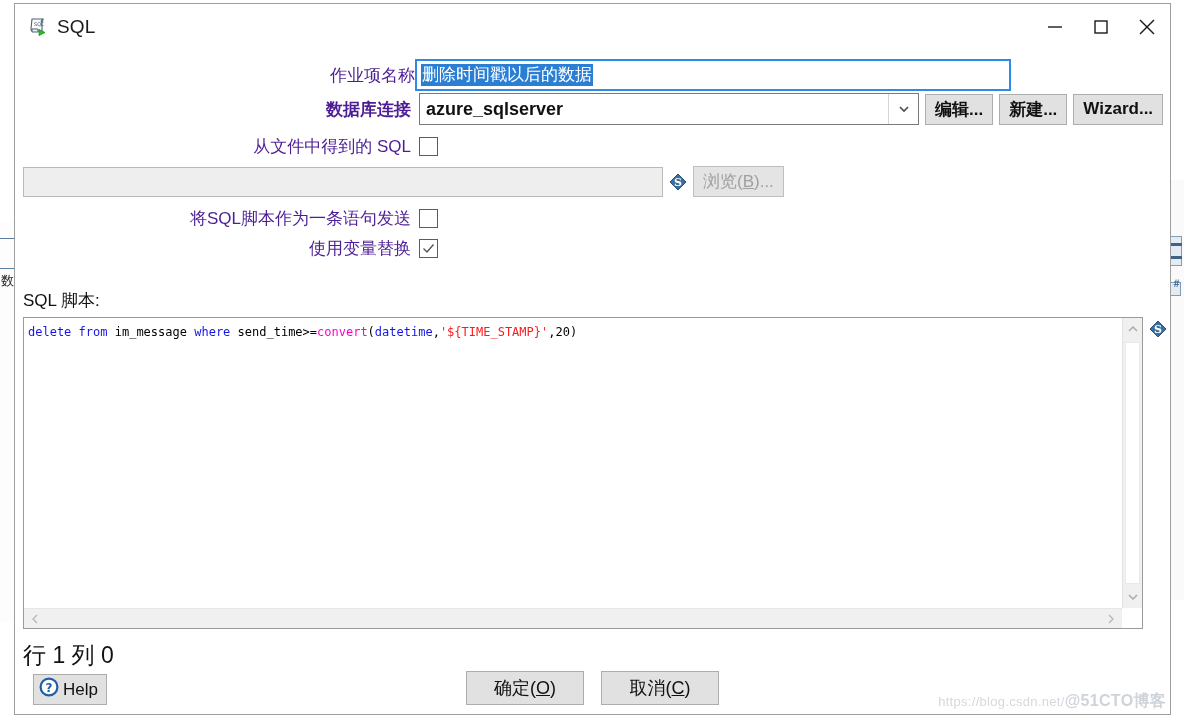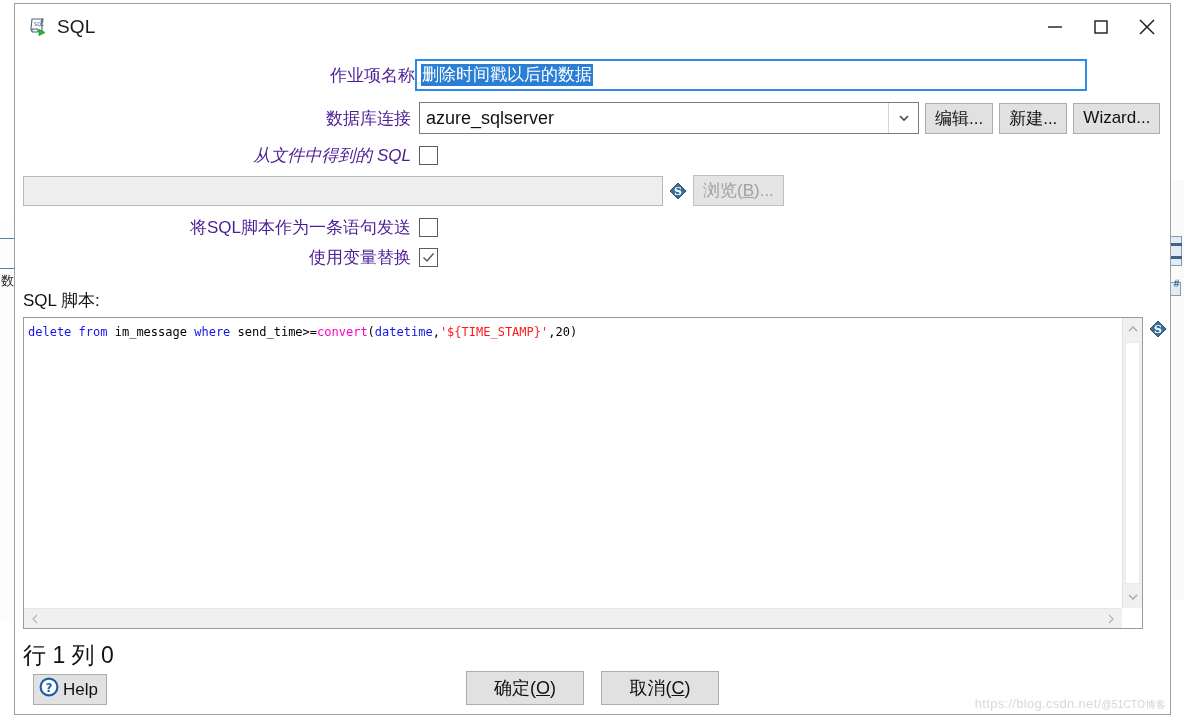--- a/index.html
+++ b/index.html
@@ -259,21 +259,21 @@
 
   #watermark {
     position: absolute;
     right: 4px; bottom: 2px;
     font-size: 13px;
     color: #d5d9de;
     white-space: nowrap;
     letter-spacing: .3px;
     user-select: none;
   }
-  #watermark .big { font-size: 10px; color: #cfd4da; font-weight: normal; }
+  #watermark .big { font-size: 16px; color: #cfd4da; font-weight: bold; }
 </style>
 </head>
 <body>
 
 <div id="bg-layer">
   <div class="bg-left-strip"></div>
   <div class="bg-line" style="left:0;top:238px;width:14px;"></div>
   <div class="bg-line" style="left:0;top:268px;width:14px;"></div>
   <div class="bg-glyph" style="left:1px;top:272px;">数</div>
   <div class="bg-glyph" style="left:1px;top:294px;">&nbsp;</div>
@@ -317,41 +317,41 @@
             <line x1="19" y1="5" x2="5" y2="19" stroke="#1b1b1b" stroke-width="1.4"></line>
           </svg>
       </div>
     </div>
   </div>
 
   <div id="form">
 
     <div class="row" style="margin-top:9px;">
       <div class="lbl" style="width:400px;">作业项名称</div>
-      <div class="txtinput focused" style="width:672px;margin-left:0px;">
+      <div class="txtinput focused" style="width:596px;margin-left:0px;">
         <span class="sel-text">删除时间戳以后的数据</span>
       </div>
     </div>
 
-    <div class="row" style="margin-top:11px;">
+    <div class="row" style="margin-top:2px;font-weight:bold;">
       <div class="lbl" style="width:396px;">数据库连接</div>
       <div class="combo" style="width:500px;margin-left:8px;">
         <span>azure_sqlserver</span>
         <span class="caret">
           <svg width="14" height="14" viewBox="0 0 14 14">
               <path d="M3 5 l4 4 l4 -4" fill="none" stroke="#4a4a4a" stroke-width="1.6"></path>
             </svg>
         </span>
       </div>
       <div class="btn" style="margin-left:6px;">编辑...</div>
       <div class="btn" style="margin-left:6px;">新建...</div>
       <div class="btn" style="margin-left:6px;">Wizard...</div>
     </div>
 
-    <div class="row" style="margin-top:10px;font-style:italic;">
+    <div class="row" style="margin-top:10px;">
       <div class="lbl" style="width:396px;">从文件中得到的 SQL</div>
       <div class="chk" style="margin-left:8px;"></div>
     </div>
 
     <div class="row" style="margin-top:8px;">
       <div class="txtinput disabled" style="width:640px;margin-left:8px;" title="">
         <span></span>
       </div>
       <div class="var-icon" style="margin-left:6px;">
         <svg viewBox="0 0 18 18" width="18" height="18">

